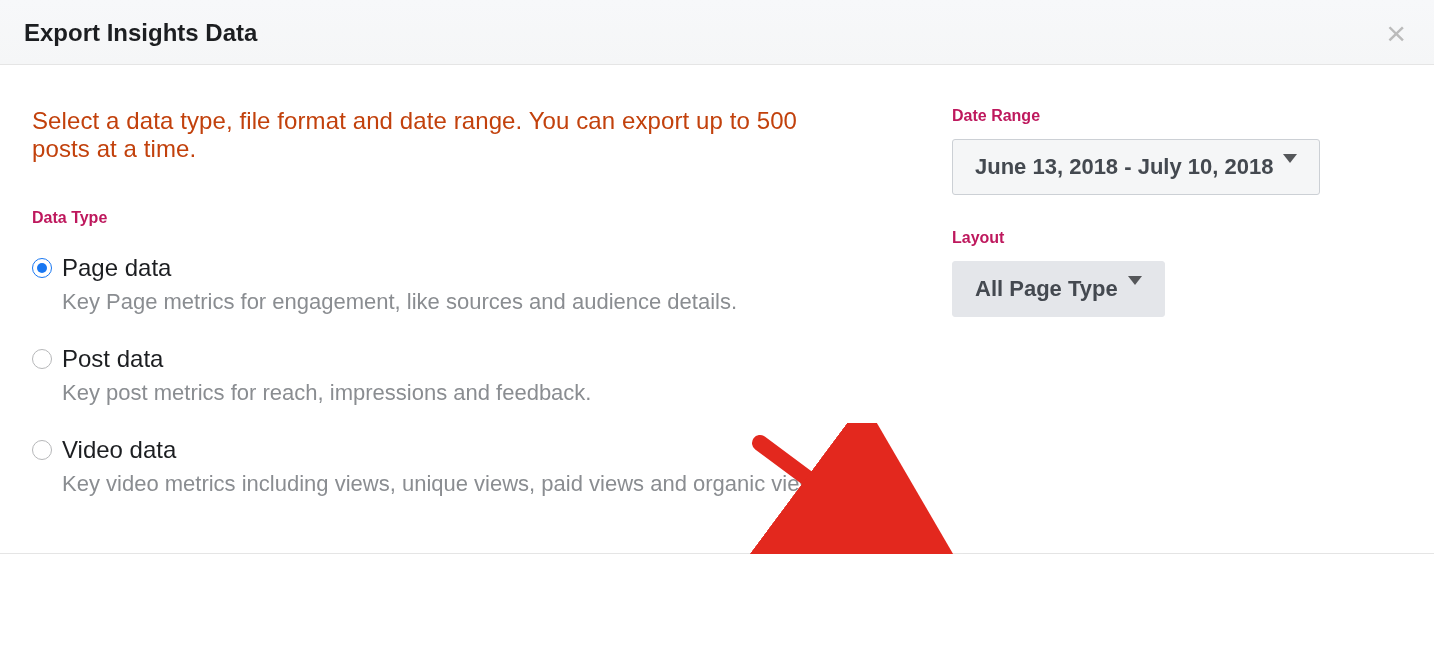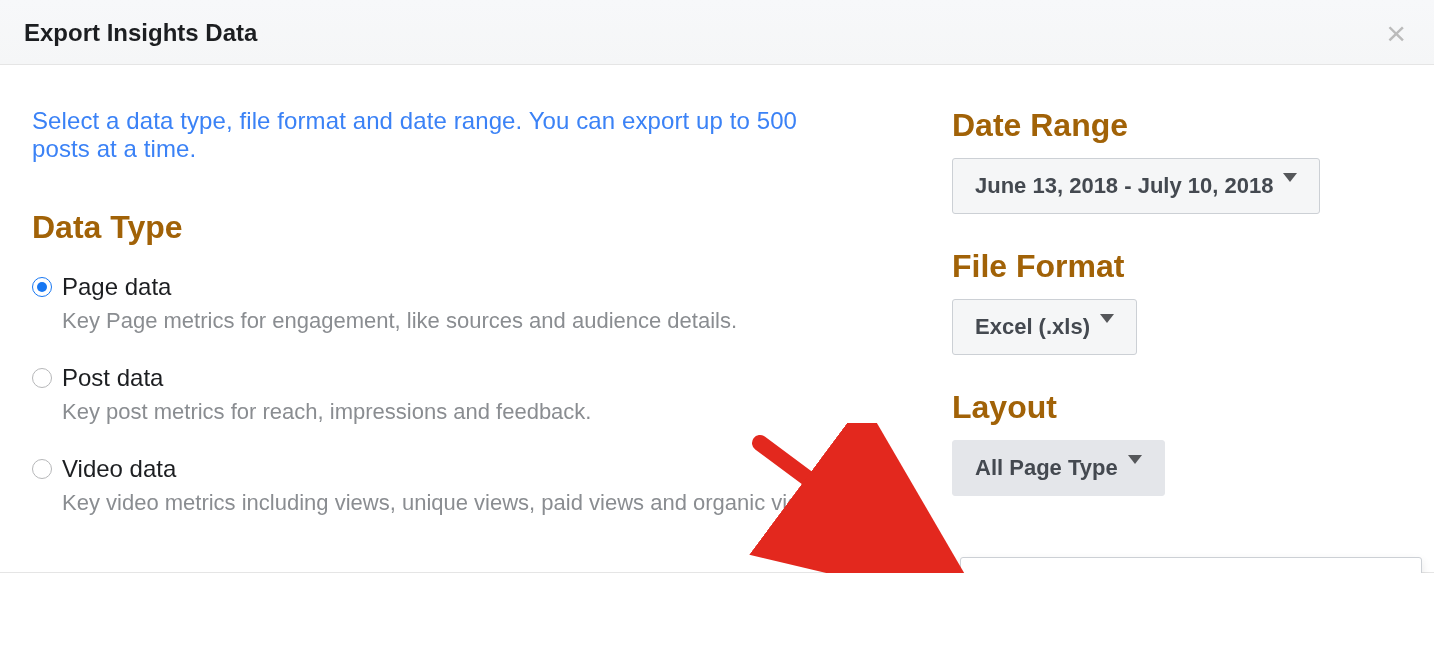--- a/index.html
+++ b/index.html
@@ -32,30 +32,30 @@
     }
     .dialog-body {
       padding: 42px 32px 28px 32px;
       display: flex;
       gap: 110px;
       border-bottom: 1px solid #e5e5e5;
       position: relative;
     }
     .intro {
       font-size: 24px;
-      color: #3b82f6;
+      color: #c2410c;
       margin-bottom: 46px;
       letter-spacing: 0.1px;
     }
     .left-col { flex: 1; }
     .right-col { width: 450px; }
     .section-label {
-      font-size: 32px;
+      font-size: 16px;
       font-weight: 700;
-      color: #a16207;
+      color: #be185d;
       margin-bottom: 14px;
     }
     .radio-group { margin-bottom: 26px; margin-top: 25px; }
     .radio-option {
       display: flex;
       align-items: flex-start;
       gap: 10px;
       margin-bottom: 26px;
       cursor: pointer;
     }
@@ -186,27 +186,20 @@
   <div class="right-col">
 
     <div class="dd-section">
       <div class="section-label">Date Range</div>
       <div class="dd-btn">
         <span>June 13, 2018 - July 10, 2018</span>
         <span class="caret"></span>
       </div>
     </div>
 
-    <div class="dd-section">
-      <div class="section-label">File Format</div>
-      <div class="dd-btn">
-        <span>Excel (.xls)</span>
-        <span class="caret"></span>
-      </div>
-    </div>
 
     <div class="dd-section" style="margin-bottom:0;">
       <div class="section-label">Layout</div>
       <div class="dd-btn" style="background:#e4e6ea;border-color:#e4e6ea;">
         <span>All Page Type</span>
         <span class="caret"></span>
       </div>
     </div>
 
   </div>

